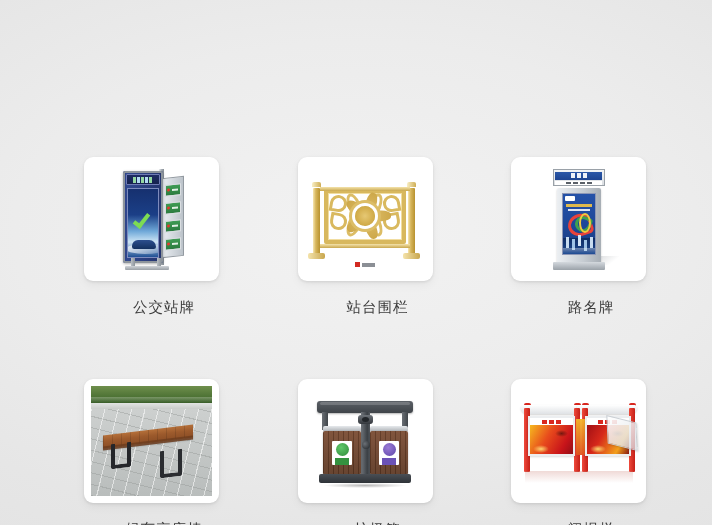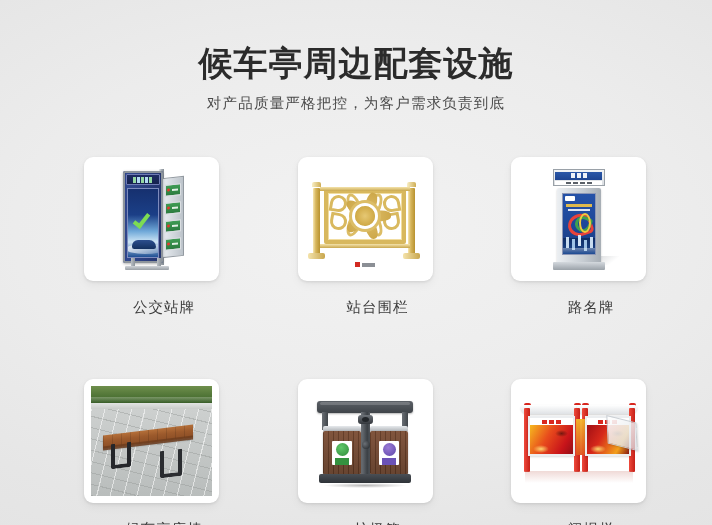--- a/index.html
+++ b/index.html
@@ -436,24 +436,20 @@
   .board .refl {
     position:absolute; left:6px; bottom:4px; width:108px; height:12px;
     background:linear-gradient(rgba(200,120,110,.28),rgba(255,255,255,0));
   }
 </style>
 </head>
 <body>
 
 <div class="page">
 
-  <div class="header">
-    <div class="title">候车亭周边配套设施</div>
-    <div class="subtitle">对产品质量严格把控，为客户需求负责到底</div>
-  </div>
 
   <div class="grid">
 
     <div class="cell">
       <div class="card">
         <div class="stage">
           <div class="sign1">
             <div class="post"></div>
             <div class="side">
               <div class="row"></div>

